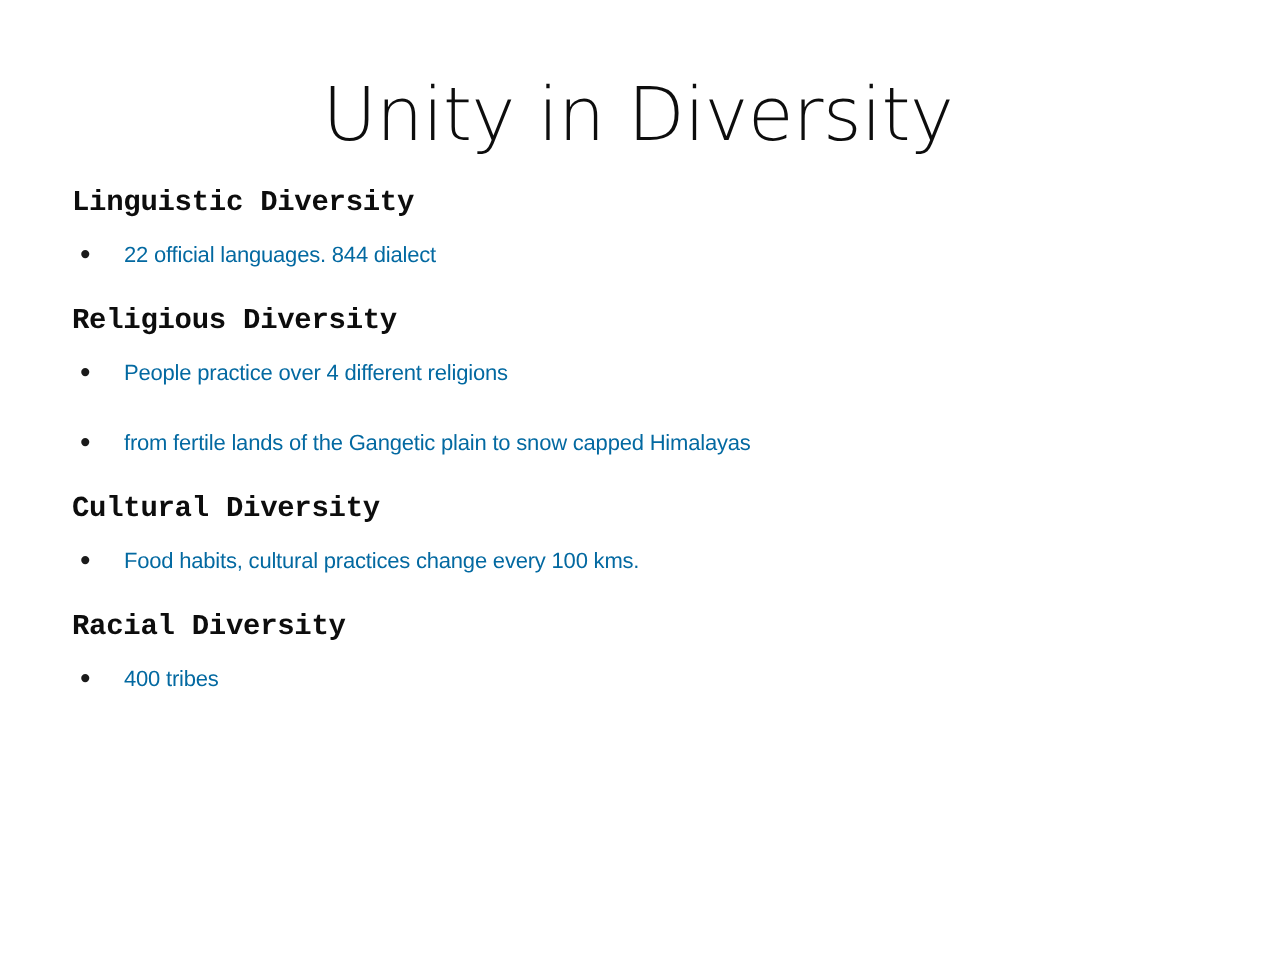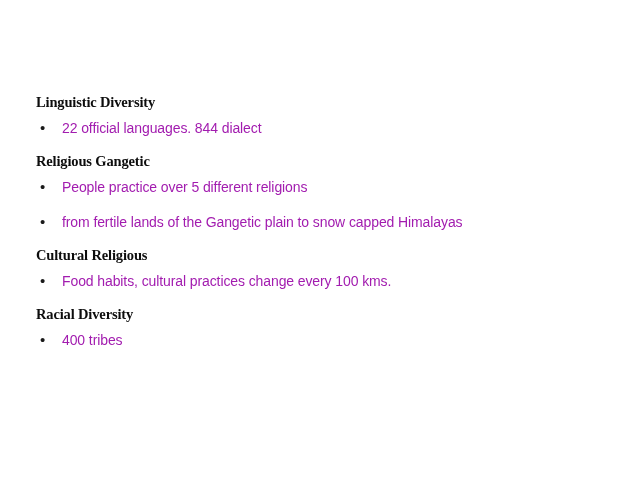--- a/index.html
+++ b/index.html
@@ -41,21 +41,21 @@
     top: 93px;
     width: 580px;
   }
   .section {
     margin: 0 0 13px 0;
   }
   .section:last-child {
     margin-bottom: 15px;
   }
   .section-heading {
-    font-family: Liberation Serif, serif;
+    font-family: Liberation Mono, monospace;
     font-weight: bold;
     font-size: 14.5px;
     line-height: 19px;
     color: #0d0d0d;
     margin: 0 0 5px 0;
     letter-spacing: -0.15px;
   }
   .bullet-row {
     display: flex;
     align-items: flex-start;
@@ -69,59 +69,60 @@
     line-height: 22px;
     color: #1a1a1a;
     text-align: left;
     padding-left: 4px;
     box-sizing: border-box;
   }
   .bullet-text {
     flex: 1 1 auto;
     font-family: "Liberation Sans", sans-serif;
     font-weight: normal;
-    font-size: 14px;
+    font-size: 11px;
     line-height: 22px;
-    color: #a21caf;
+    color: #0369a1;
     letter-spacing: -0.1px;
   }
 </style>
 </head>
 <body>
 
 <div class="slide">
 
+  <div class="slide-title">Unity in Diversity</div>
 
   <div class="body-block">
 
     <div class="section">
       <div class="section-heading">Linguistic Diversity</div>
       <div class="bullet-row">
         <span class="bullet-dot">•</span>
         <span class="bullet-text">22 official languages. 844 dialect</span>
       </div>
     </div>
 
     <div class="section">
-      <div class="section-heading">Religious Gangetic</div>
+      <div class="section-heading">Religious Diversity</div>
       <div class="bullet-row">
         <span class="bullet-dot">•</span>
-        <span class="bullet-text">People practice over 5 different religions</span>
+        <span class="bullet-text">People practice over 4 different religions</span>
       </div>
     </div>
 
     <div class="section">
       <div class="bullet-row">
         <span class="bullet-dot">•</span>
         <span class="bullet-text">from fertile lands of the Gangetic plain to snow capped Himalayas</span>
       </div>
     </div>
 
     <div class="section">
-      <div class="section-heading">Cultural Religious</div>
+      <div class="section-heading">Cultural Diversity</div>
       <div class="bullet-row">
         <span class="bullet-dot">•</span>
         <span class="bullet-text">Food habits, cultural practices change every 100 kms.</span>
       </div>
     </div>
 
     <div class="section">
       <div class="section-heading">Racial Diversity</div>
       <div class="bullet-row">
         <span class="bullet-dot">•</span>

